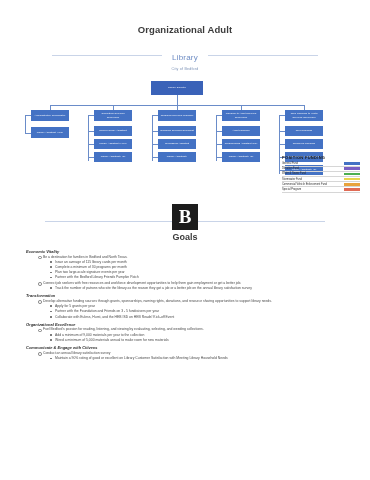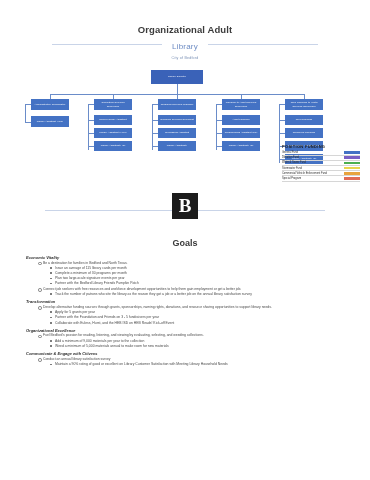--- a/index.html
+++ b/index.html
@@ -15,21 +15,21 @@
 
   
   .doc-title{
     text-align:center;
     font-size:9.5px;
     font-weight:bold;
     color:#3b3b3b;
     letter-spacing:.1px;
     margin:24px 0 0 0;
   }
-  .sub-wrap{position:relative;text-align:center;}
+  .sub-wrap{margin-top:11px;position:relative;text-align:center;}
   .sub-rule{
     position:absolute;left:52px;right:52px;top:9px;
     height:1px;background:#c9d4e8;
   }
   .sub-title{
     display:inline-block;position:relative;
     background:#fff;padding:0 10px;
     font-size:8px;color:#6d8cc4;letter-spacing:.2px;
   }
   .org-sub{
@@ -76,21 +76,21 @@
   .logo-b{
     position:absolute;left:50%;top:0;transform:translateX(-50%);
     width:26px;height:26px;background:#1c1c1c;color:#fff;
     font-family:"Liberation Serif", serif;
     font-size:19px;font-weight:bold;line-height:26px;text-align:center;
   }
 
   
   .goals-title{
     text-align:center;font-size:9px;font-weight:bold;
-    color:#3b3b3b;margin-top:19px;
+    color:#3b3b3b;margin-top:2px;
   }
   .goals{margin:7px 16px 0 26px;}
   .cat{
     font-size:4px;font-weight:bold;font-style:italic;
     color:#2f2f2f;margin-top:2.5px;margin-bottom:.5px;
   }
   ul{margin:0;padding:0;list-style:none;}
   .l1{margin-left:12px;}
   .l2{margin-left:12px;}
   .bullet{

